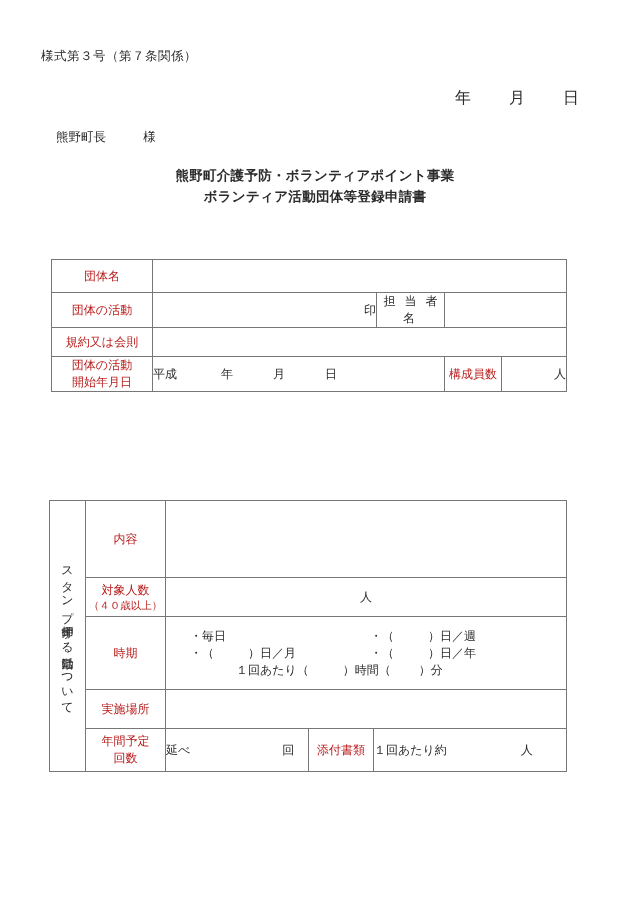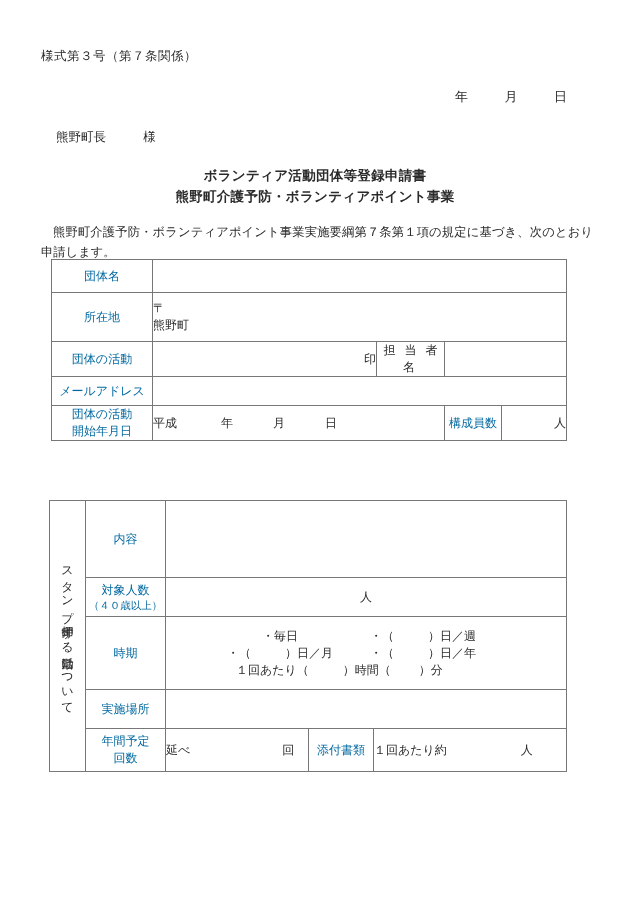--- a/index.html
+++ b/index.html
@@ -28,21 +28,21 @@
     left: 41px;
     top: 48px;
     font-size: 12.5px;
     letter-spacing: 0.5px;
     white-space: nowrap;
   }
   .date-line {
     position: absolute;
     left: 455px;
     top: 88px;
-    font-size: 13px;
+    font-size: 16px;
     white-space: nowrap;
   }
   .date-line span { display: inline-block; }
   .date-line .gap-a { width: 30px; }
   .date-line .gap-b { width: 30px; }
 
   .addressee {
     position: absolute;
     left: 56px;
     top: 129px;
@@ -83,21 +83,21 @@
   }
   .form-table td {
     border: 1px solid #777777;
     padding: 0;
     vertical-align: middle;
     font-size: 12px;
     line-height: 17px;
   }
   .lbl {
     text-align: center;
-    color: #0369a1;
+    color: #b91c1c;
   }
   .lbl-sp {
     text-align: center;
     letter-spacing: 3px;
     text-indent: 3px;
   }
   .val {
     text-align: left;
     padding-left: 8px;
   }
@@ -175,21 +175,21 @@
   .period-cell {
     padding: 4px 0 4px 0;
     line-height: 21px;
     font-size: 12px;
   }
   .period-row {
     display: block;
     white-space: nowrap;
     padding-left: 24px;
   }
-  .period-row .col-a { display: inline-block; width: 180px; text-align: center; }
+  .period-row .col-a { display: inline-block; width: 180px; }
   .period-row .col-b { display: inline-block; }
   .period-row.last { padding-left: 70px; }
   .paren { display: inline-block; min-width: 34px; text-align: center; }
   .paren-sm { display: inline-block; min-width: 28px; text-align: center; }
 
   .nobe-cell { white-space: nowrap; padding-left: 10px; }
   .nobe-cell .spacer { display: inline-block; width: 92px; }
   .approx-cell { white-space: nowrap; padding-left: 8px; }
   .approx-cell .spacer2 { display: inline-block; width: 74px; }
 
@@ -218,57 +218,49 @@
     <span class="gap-b"></span>
     <span>日</span>
   </div>
 
   <div class="addressee">
     <span>熊野町長</span>
     <span class="sama">様</span>
   </div>
 
   <div class="title-block">
+    <div>熊野町介護予防・ボランティアポイント事業</div>
     <div>ボランティア活動団体等登録申請書</div>
-    <div>熊野町介護予防・ボランティアポイント事業</div>
   </div>
 
-  <div class="intro">熊野町介護予防・ボランティアポイント事業実施要綱第７条第１項の規定に基づき、次のとおり申請します。</div>
 
   <table class="form-table" id="table1">
     <colgroup>
       <col style="width:101px">
       <col style="width:168px">
       <col style="width:56px">
       <col style="width:68px">
       <col style="width:57px">
       <col style="width:65px">
     </colgroup>
     <tbody>
       <tr class="t1-r1">
         <td class="lbl">団体名</td>
         <td class="val" colspan="5"></td>
       </tr>
-      <tr class="t1-r2">
-        <td class="lbl">所在地</td>
-        <td class="addr-cell" colspan="5">
-          <div>〒</div>
-          <div>熊野町</div>
-        </td>
-      </tr>
       <tr class="t1-r3">
         <td class="lbl">団体の活動</td>
         <td class="inkan-cell" colspan="2">
           <span>印</span>
         </td>
         <td class="lbl-sp">担 当 者 名</td>
         <td class="val" colspan="2"></td>
       </tr>
       <tr class="t1-r5">
-        <td class="lbl">メールアドレス</td>
+        <td class="lbl">規約又は会則</td>
         <td class="val" colspan="5"></td>
       </tr>
       <tr class="t1-r6">
         <td class="lbl">
           <div>団体の活動</div>
           <div>開始年月日</div>
         </td>
         <td class="start-date-cell" colspan="3">
           <span>平成</span><span class="g1"></span><span>年</span><span class="g2"></span><span>月</span><span class="g3"></span><span>日</span>
         </td>

